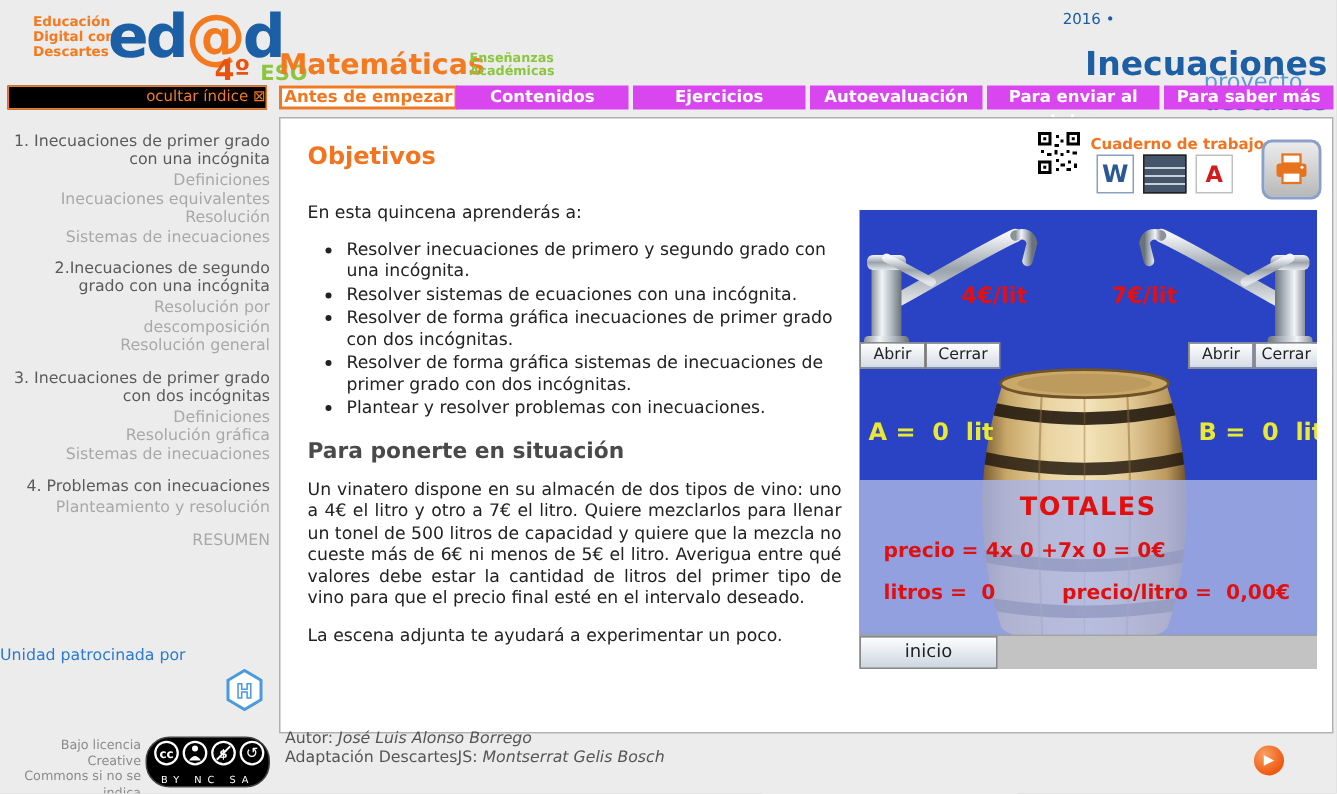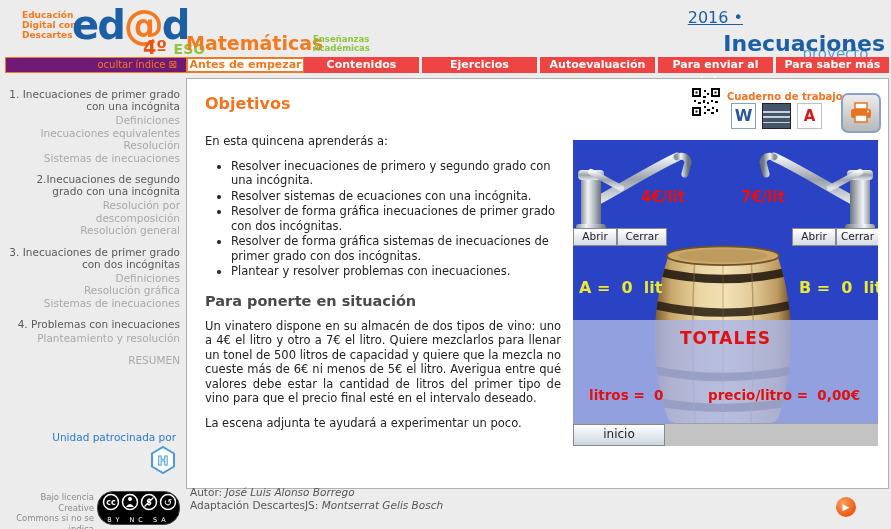--- a/index.html
+++ b/index.html
@@ -8,43 +8,43 @@
   .abs{position:absolute;}
 
   
   .logo-sub{left:22px;top:10px;color:#f47a20;font-size:9px;font-weight:bold;line-height:10px;}
   .brand{left:72px;top:2px;font-size:40px;font-weight:bold;color:#1d5fa5;letter-spacing:-2px;}
   .brand .at{color:#f47a20;}
   .grade{left:143px;top:36px;font-size:19px;font-weight:bold;color:#e8540f;}
   .grade .eso{color:#8cc63e;font-size:14px;}
   .subject{left:186px;top:32px;font-size:19px;font-weight:bold;color:#f47a20;}
   .subject-sub{left:313px;top:35px;font-size:8.5px;color:#8cc63e;line-height:9px;font-weight:bold;}
-  .year{right:148px;top:8px;font-size:16px;color:#1d5fa5;text-decoration:underline;}
+  .year{right:148px;top:8px;font-size:10px;color:#1d5fa5;}
   .projlogo{right:6px;top:3px;text-align:left;line-height:14px;margin-top:44px;}
   .projlogo .p1{color:#5b9bd5;font-size:15px;}
   .projlogo .p2{color:#1d5fa5;font-size:15px;font-weight:bold;}
   .unit-title{right:6px;top:31px;font-size:22px;font-weight:bold;color:#1d5fa5;}
 
   
-  .hide-index{left:5px;top:57px;width:171px;height:14px;background:#701a75;border:1px solid #f47a20;
-              font-size:10px;color:#f47a20;text-align:right;line-height:14px;padding-right:18px;cursor:pointer;}
+  .hide-index{left:5px;top:57px;width:171px;height:14px;background:#000000;border:1px solid #f47a20;
+              font-size:10px;color:#f47a20;text-align:right;line-height:14px;padding-right:0;cursor:pointer;}
   .hide-index .x{color:#f47a20;font-size:10px;}
-  .tab{top:57px;height:16px;background:#ef4444;color:#fff;font-size:11px;font-weight:bold;
+  .tab{top:57px;height:16px;background:#d946ef;color:#fff;font-size:11px;font-weight:bold;
        text-align:center;line-height:16px;cursor:pointer;}
   .tab.active{background:#fff;color:#f07820;border:2px solid #f07820;height:12px;line-height:12px;}
   .t0{left:186px;width:115px;} .t1{left:304px;width:115px;} .t2{left:422px;width:115px;}
   .t3{left:540px;width:115px;} .t4{left:658px;width:115px;} .t5{left:776px;width:113px;}
 
   
   .sidebar{left:8px;top:88px;width:172px;font-size:10.5px;text-align:right;}
   .sb-sec{margin-bottom:9px;}
   .sb-title{color:#5a5a5a;line-height:12px;margin-bottom:2px;cursor:pointer;}
   .sb-item{color:#a8a8a8;line-height:12.5px;padding-left:11px;cursor:pointer;}
   .sb-resumen{color:#a8a8a8;margin-top:4px;cursor:pointer;}
-  .sponsor{left:0;top:431px;width:180px;text-align:right;}
+  .sponsor{left:0;top:431px;width:180px;text-align:left;}
   .sponsor-label{color:#2a7ad2;font-size:10.5px;padding-right:4px;}
   .sponsor-logo{display:flex;align-items:center;justify-content:flex-end;padding-right:4px;margin-top:3px;}
   .hidral-text{font-size:23px;font-weight:bold;color:#fff;-webkit-text-stroke:1.3px #4a9ae0;
                text-shadow:0 0 1px #4a9ae0;letter-spacing:1px;}
   .license{left:4px;top:492px;width:90px;font-size:8.5px;color:#8a8a8a;text-align:right;line-height:10.5px;}
   .ccbadge{left:97px;top:491px;width:81px;height:32px;background:#000;border-radius:16px;border:1px solid #444;
            text-align:center;cursor:pointer;}
   .ccbadge .ccletters{color:#fff;font-size:6.5px;letter-spacing:4px;line-height:8px;}
 
   
@@ -318,20 +318,21 @@
         <path d="M45,10 Q40,100 45,196" stroke="#8a6a3a" stroke-width="1.5" fill="none" opacity="0.5"></path>
         <path d="M105,10 Q110,100 105,196" stroke="#8a6a3a" stroke-width="1.5" fill="none" opacity="0.5"></path>
         <path d="M75,6 L75,199" stroke="#8a6a3a" stroke-width="1.2" opacity="0.4"></path>
       </g>
       <ellipse cx="75" cy="14" rx="60" ry="10" fill="#caa868" stroke="#6e5228" stroke-width="2"></ellipse>
       <ellipse cx="75" cy="14" rx="48" ry="7" fill="#b8945a" opacity="0.7"></ellipse>
     </svg>
 
     <div class="abs overlay"></div>
     <div class="abs totales">TOTALES</div>
+    <div class="abs redline rl1">precio = 4x 0 +7x 0 = 0€</div>
     <div class="abs redline rl2">litros =  0</div>
     <div class="abs redline rl3">precio/litro =  0,00€</div>
 
     <div class="abs graybar"></div>
     <div class="abs sbtn inicio">inicio</div>
   </div>
 
   <div class="abs author">
     <div><span>Autor:</span>
          <i>José Luis Alonso Borrego</i></div>

